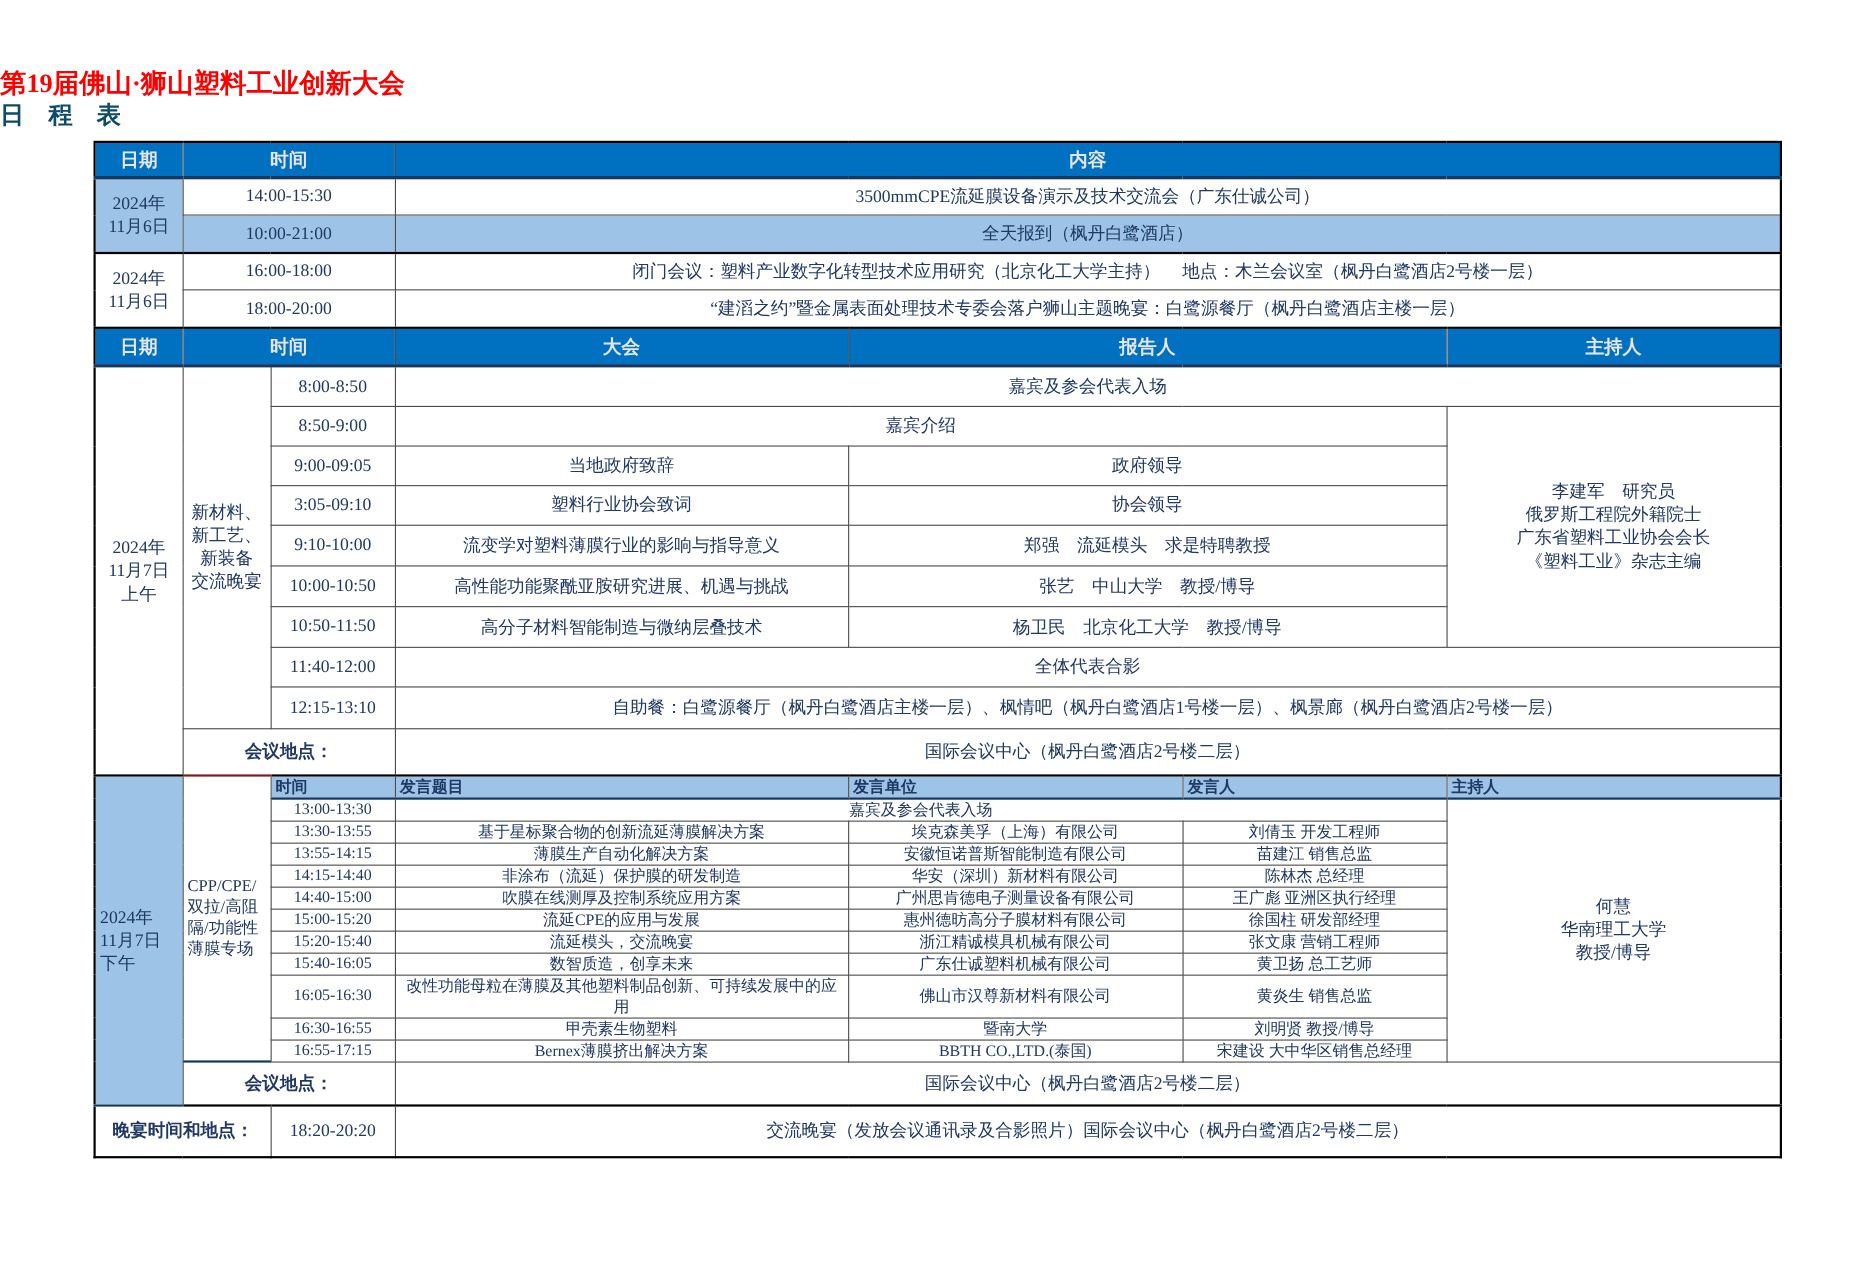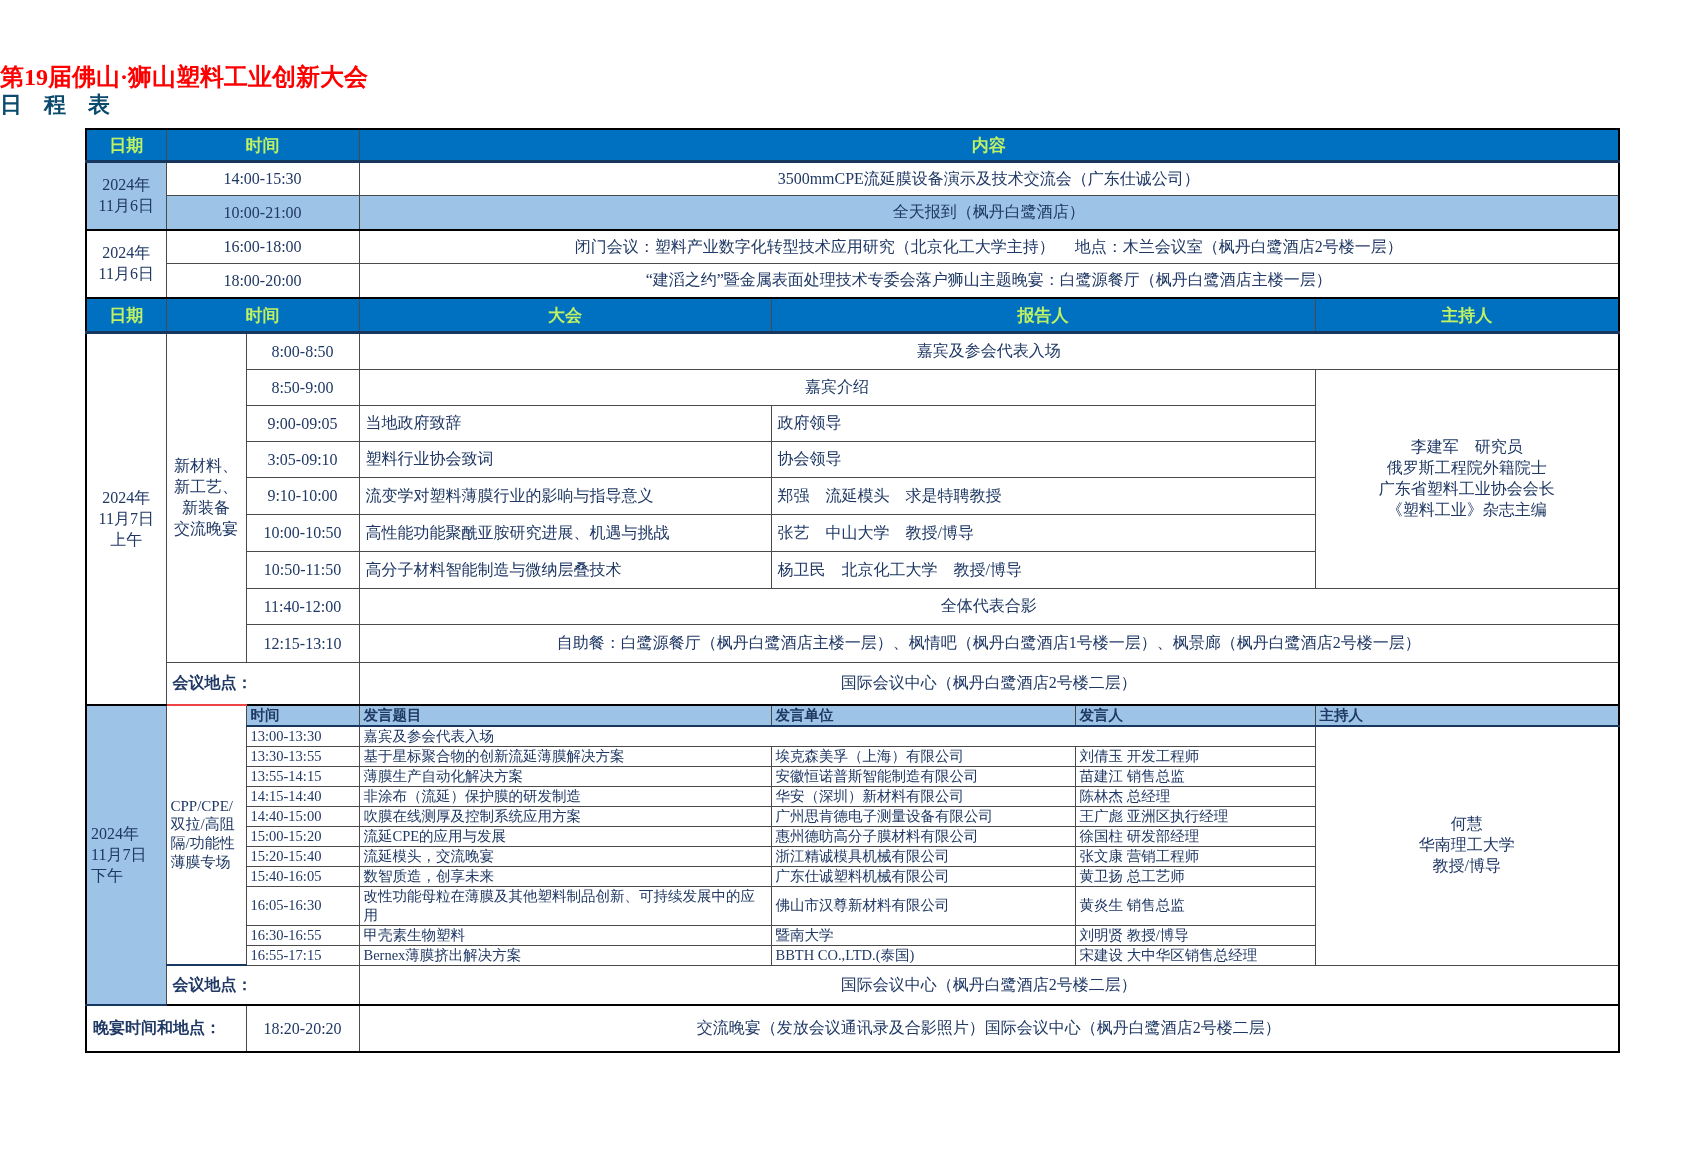--- a/index.html
+++ b/index.html
@@ -19,30 +19,30 @@
   }
   td{
     border:1px solid #4a4a4a;
     padding:1px 6px;
     vertical-align:middle;
     font-size:16px;
     color:#1F3864;
     overflow:hidden;
   }
   tr.hdr td{
-    background:#0070C0;color:#bef264;font-weight:bold;text-align:center;
+    background:#0070C0;color:#e5e5e5;font-weight:bold;text-align:center;
     font-size:17px;border-bottom:3px solid #17375E;border-top:2px solid #000;
   }
   tr.subhdr td{
     background:#9DC3E6;color:#1F3864;font-weight:bold;text-align:left;
     font-size:14.5px;border-bottom:2px solid #17375E;border-top:2px solid #000;
     padding:0 4px;
   }
   .c{text-align:center;}
-  .l{text-align:left;}
+  .l{text-align:center;}
   .ml{white-space:pre-line;}
   .lb{background:#9DC3E6;}
   .bold{font-weight:bold;}
   .sm{font-size:14.5px;padding:0 4px;margin-left:20px;}
   .sep td{border-top:2px solid #000;}
 </style>
 </head>
 <body>
 
 <div class="title-wrap">
@@ -152,21 +152,21 @@
   </tr>
   <tr style="height:42px">
     <td colspan="2" class="l bold">会议地点：</td>
     <td colspan="4" class="c">国际会议中心（枫丹白鹭酒店2号楼二层）</td>
   </tr>
 
   <tr class="subhdr" style="height:21px">
     <td rowspan="13" class="c ml lb" style="font-weight:normal;font-size:16px;border-top:2px solid #000;">2024年
 11月7日
 下午</td>
-    <td rowspan="12" class="c ml" style="background:#ffffff;font-weight:normal;font-size:15px;border-top:2px solid #ef4444;">CPP/CPE/
+    <td rowspan="12" class="c ml" style="background:#ffffff;font-weight:normal;font-size:15px;border-top:2px solid #7f1d1d;">CPP/CPE/
 双拉/高阻
 隔/功能性
 薄膜专场</td>
     <td>时间</td>
     <td>发言题目</td>
     <td>发言单位</td>
     <td>发言人</td>
     <td>主持人</td>
   </tr>
   <tr style="height:20px">

